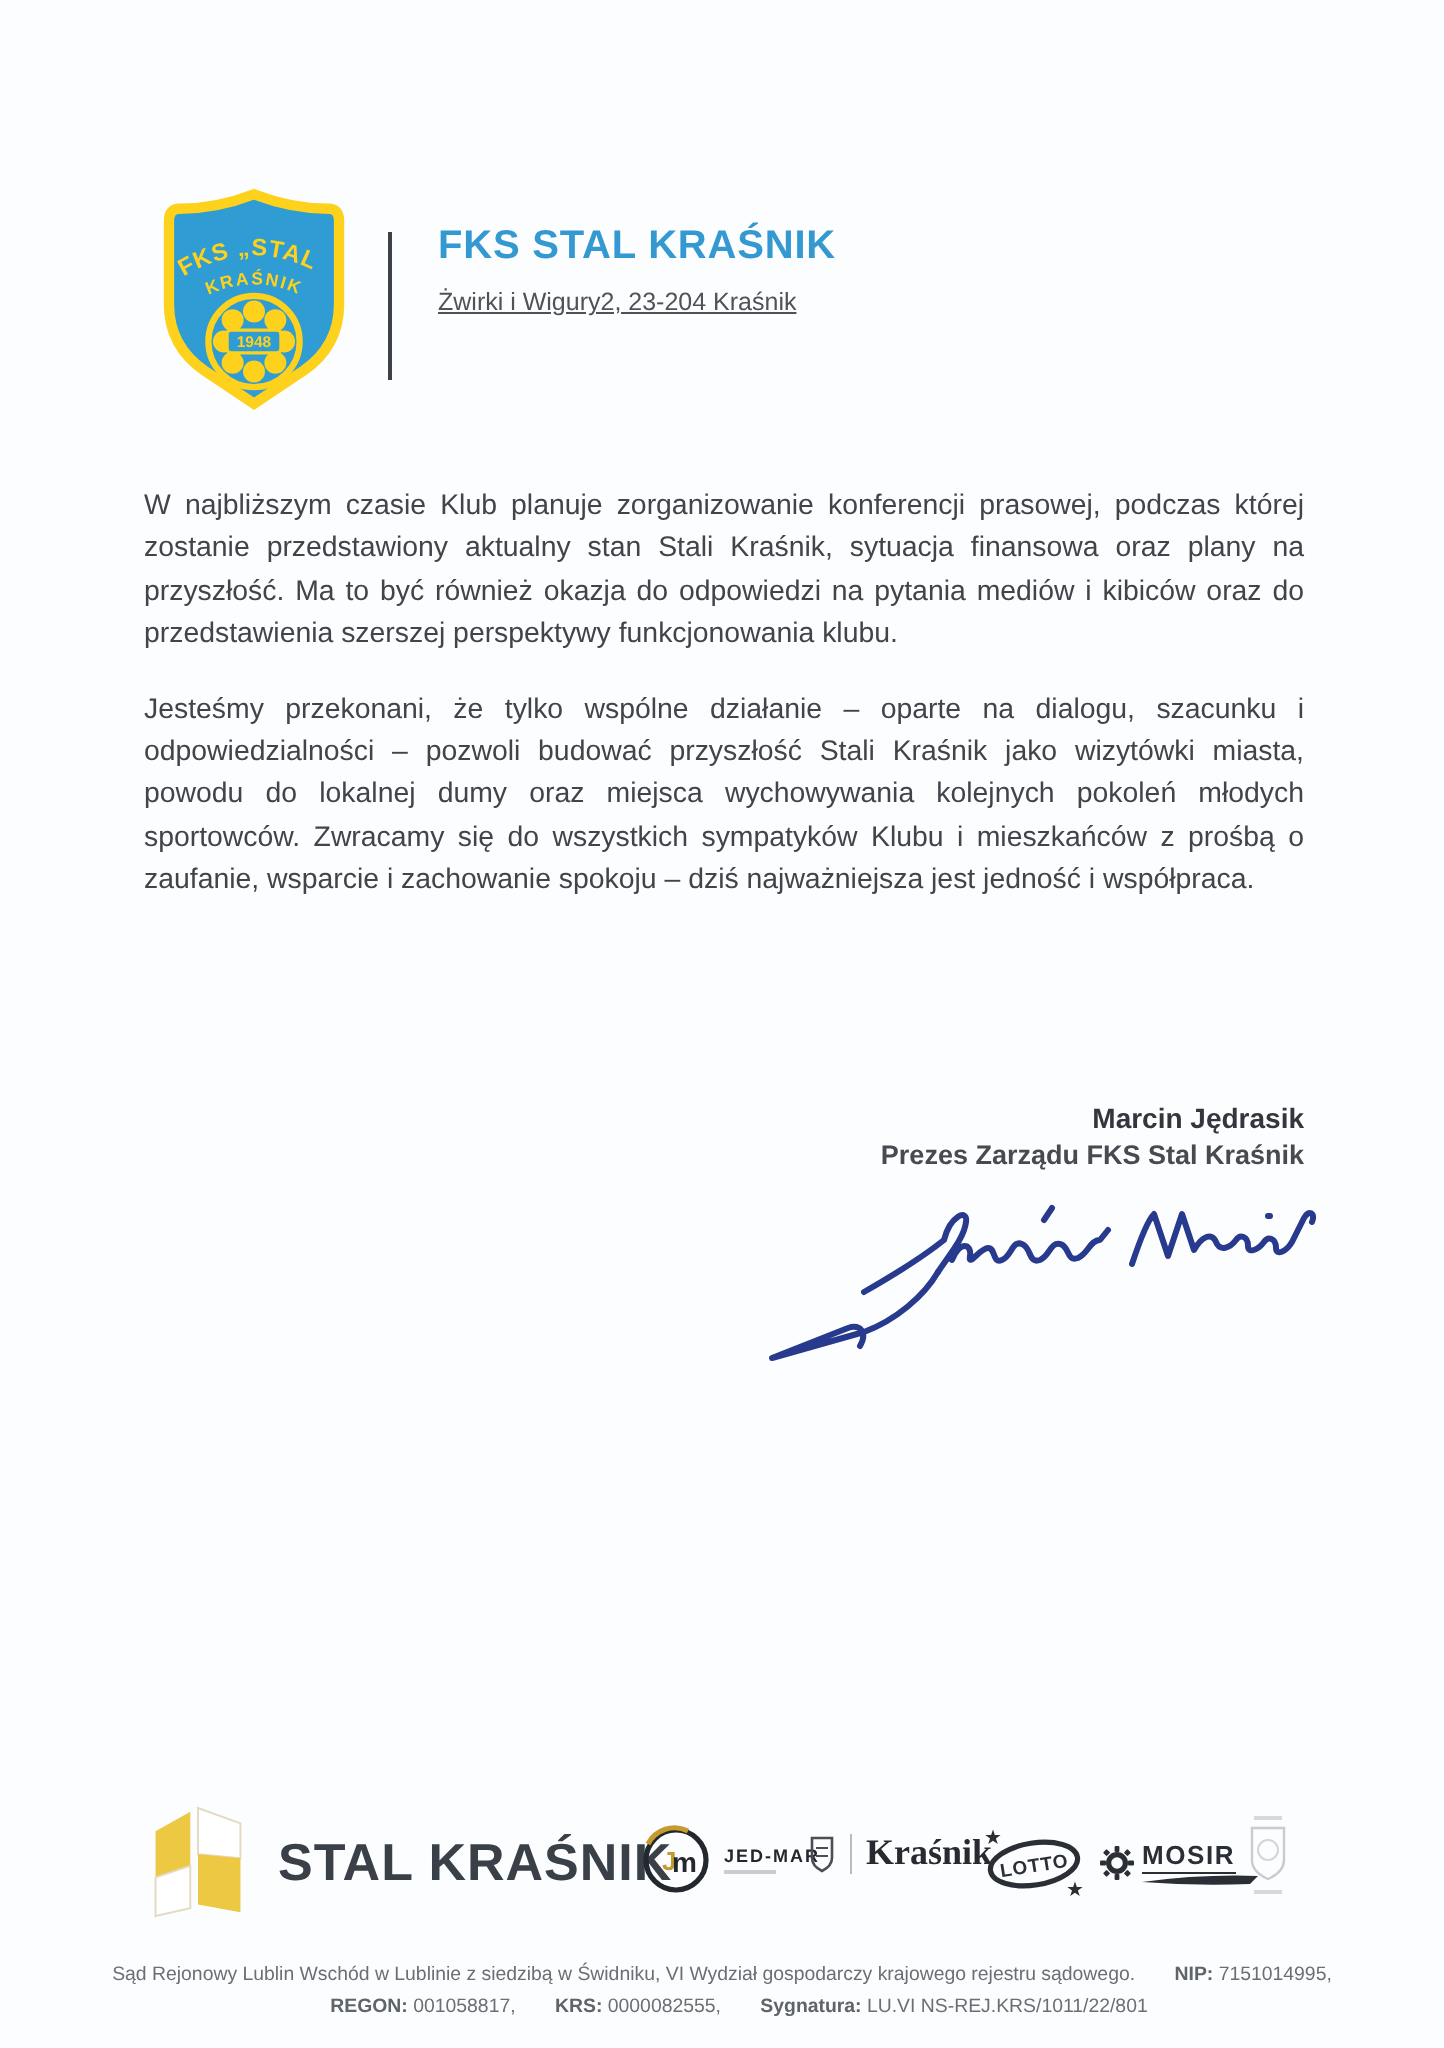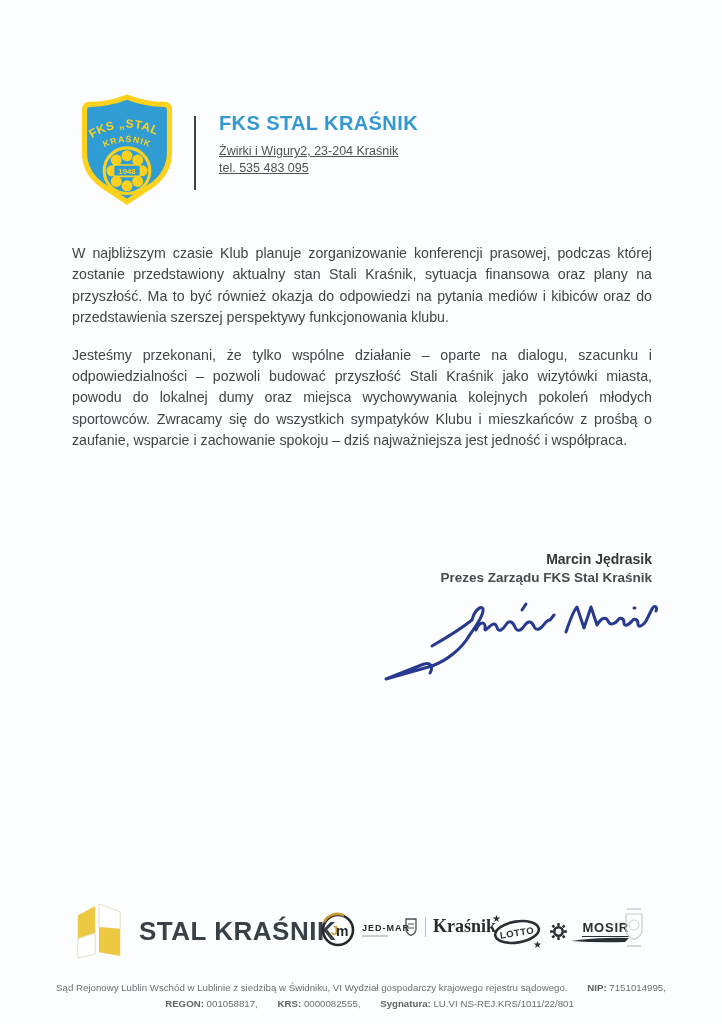--- a/index.html
+++ b/index.html
@@ -31,21 +31,21 @@
   .stal-name{font-size:26px;font-weight:800;letter-spacing:.5px;color:#3a4047;}
   .jedmar-block{left:320px;top:912px;gap:6px;}
   .jedmar-txt{display:flex;flex-direction:column;}
   .jedmar-name{font-size:9px;font-weight:800;letter-spacing:1px;color:#23282e;}
   .jedmar-sub{width:26px;height:2px;background:#c9ccd0;margin-top:2px;}
   .krasnik-block{left:404px;top:916px;gap:7px;}
   .krasnik-divider{width:1px;height:20px;background:#b9bdc2;}
   .krasnik-name{font-family:"Liberation Serif",serif;font-size:18px;font-weight:600;color:#272b31;}
   .lotto-block{left:490px;top:912px;}
   .mosir-block{left:550px;top:920px;gap:4px;}
-  .mosir-txt{display:flex;flex-direction:column;align-items:flex-end;}
+  .mosir-txt{display:flex;flex-direction:column;align-items:flex-start;}
   .mosir-name{font-size:13px;font-weight:800;letter-spacing:.8px;color:#2a2f36;border-bottom:1.5px solid #2a2f36;padding-bottom:1px;}
   .herb-block{left:620px;top:902px;}
   
   .legal{position:absolute;left:0;top:980px;width:100%;text-align:center;color:#6a6f75;font-size:9.7px;line-height:16px;}
   .legal b{color:#5f646a;margin-left:17px;}
 </style>
 </head>
 <body>
 
 <div class="page">
@@ -73,21 +73,20 @@
       <rect x="37" y="68.5" width="26" height="11" rx="2" fill="#2f9cd4" stroke="#fdd11c" stroke-width="1.6"></rect>
       <text x="50" y="76.8" font-size="7.5" font-weight="bold" fill="#fdd11c" text-anchor="middle">1948</text>
     </g>
   </svg>
 
   <div class="hdr-divider"></div>
 
   <div class="hdr-text">
     <h1 class="hdr-title">FKS STAL KRAŚNIK</h1>
     <div class="hdr-line">Żwirki i Wigury2, 23-204 Kraśnik</div>
-    <div class="hdr-line">tel. 535 483 095</div>
   </div>
 
   <div class="letter-body">
     <p>W najbliższym czasie Klub planuje zorganizowanie konferencji prasowej, podczas której zostanie przedstawiony aktualny stan Stali Kraśnik, sytuacja finansowa oraz plany na przyszłość. Ma to być również okazja do odpowiedzi na pytania mediów i kibiców oraz do przedstawienia szerszej perspektywy funkcjonowania klubu.</p>
     <p>Jesteśmy przekonani, że tylko wspólne działanie – oparte na dialogu, szacunku i odpowiedzialności – pozwoli budować przyszłość Stali Kraśnik jako wizytówki miasta, powodu do lokalnej dumy oraz miejsca wychowywania kolejnych pokoleń młodych sportowców. Zwracamy się do wszystkich sympatyków Klubu i mieszkańców z prośbą o zaufanie, wsparcie i zachowanie spokoju – dziś najważniejsza jest jedność i współpraca.</p>
   </div>
 
   <div class="sign-block">
     <div class="sign-name">Marcin Jędrasik</div>
     <div class="sign-role">Prezes Zarządu FKS Stal Kraśnik</div>

